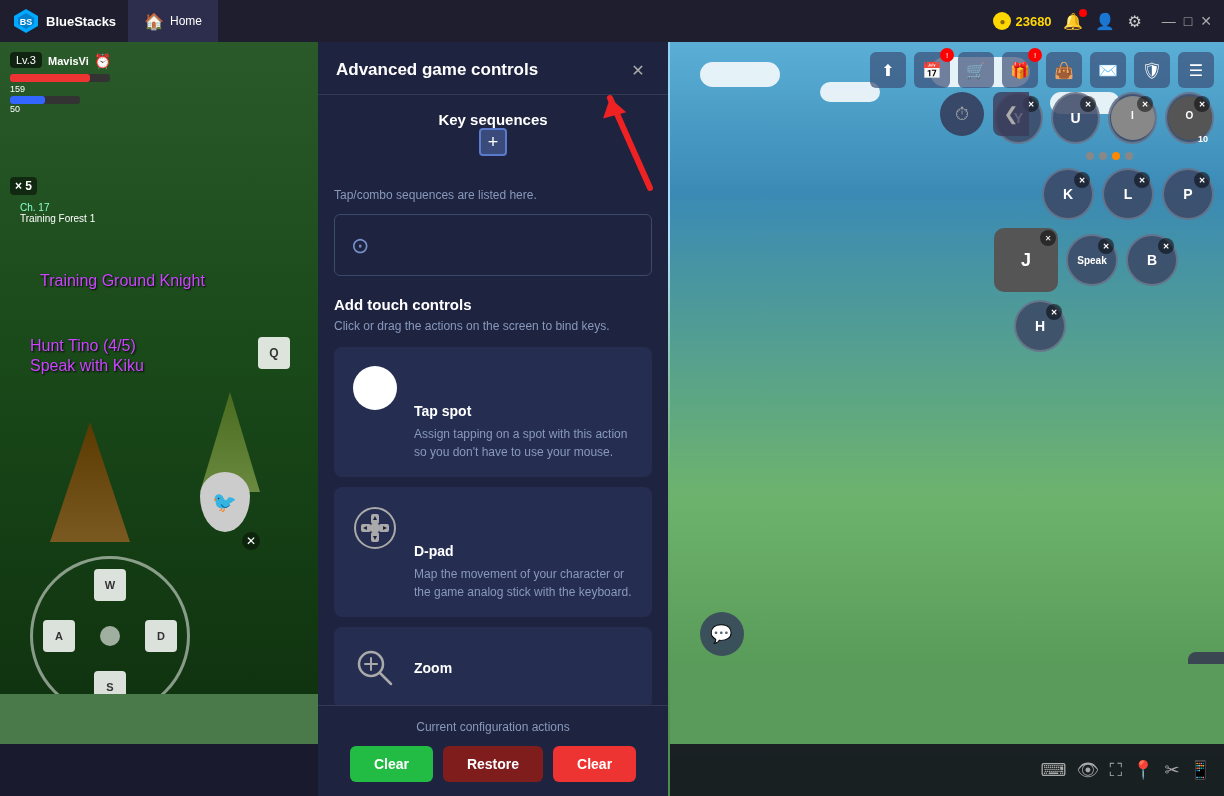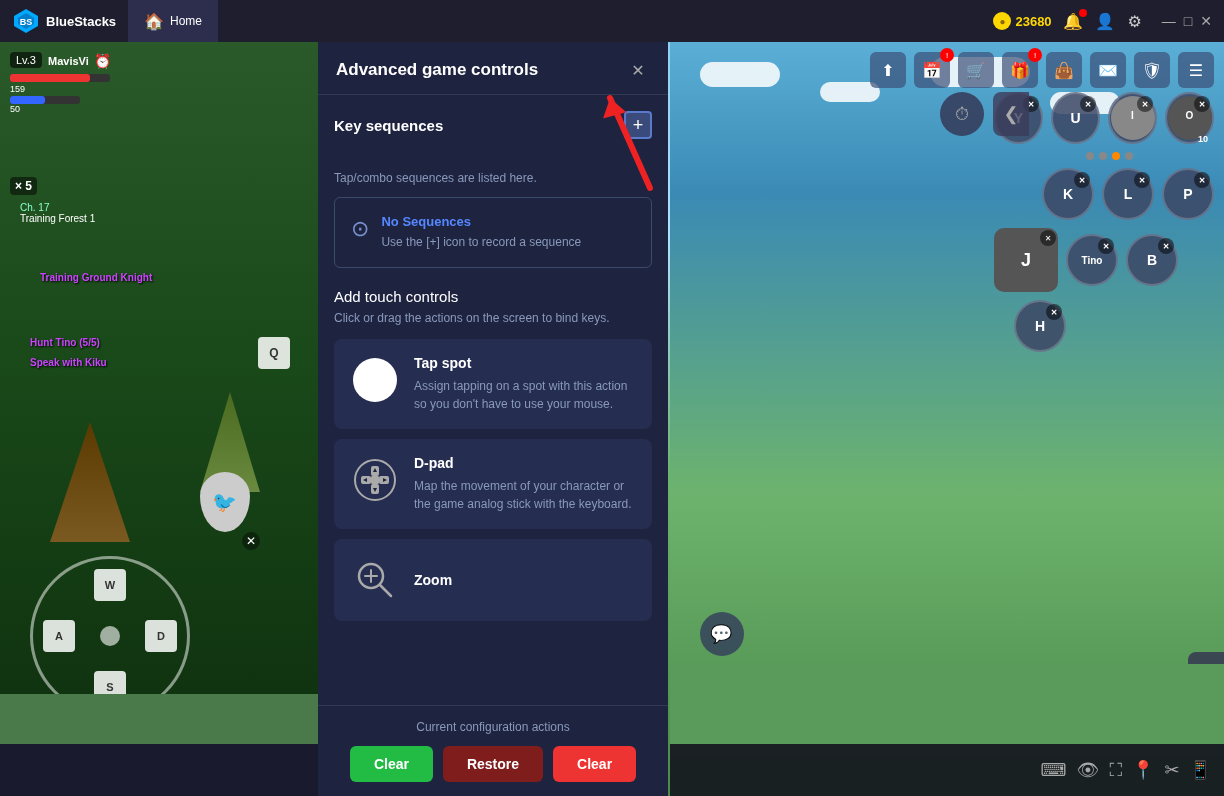--- a/index.html
+++ b/index.html
@@ -372,20 +372,21 @@
       overflow-y: auto;
       padding: 16px;
     }
 
     
     .section-header {
       display: flex;
       align-items: center;
       justify-content: space-between;
       margin-bottom: 16px;
+      flex-direction: column;
     }
 
     .section-title {
       color: #fff;
       font-size: 15px;
       font-weight: 600;
     }
 
     .add-btn {
       width: 28px;
@@ -436,21 +437,21 @@
     .no-seq-text {
       color: #8899bb;
       font-size: 12px;
       line-height: 1.5;
     }
 
     
     .touch-section-title {
       color: #fff;
       font-size: 15px;
-      font-weight: 400;
+      font-weight: 700;
       margin-bottom: 6px;
     }
 
     .touch-section-desc {
       color: #8899bb;
       font-size: 12px;
       margin-bottom: 14px;
     }
 
     .control-card {
@@ -479,20 +480,21 @@
       border-radius: 50%;
     }
 
     .control-info {}
 
     .control-name {
       color: #fff;
       font-size: 14px;
       font-weight: 600;
       margin-bottom: 6px;
+      margin-top: 40px;
     }
 
     .control-desc {
       color: #8899bb;
       font-size: 12px;
       line-height: 1.5;
     }
 
     .zoom-card {
       background: #252d50;
@@ -590,22 +592,22 @@
     .cloud {
       position: absolute;
       background: rgba(255,255,255,0.85);
       border-radius: 20px;
     }
 
     
     .npc-label {
       position: absolute;
       color: #cc44ff;
-      font-size: 10px;
-      font-weight: bold;
+      font-size: 16px;
+      font-weight: normal;
       text-shadow: 1px 1px 2px #000;
     }
 
     
     .map-info {
       position: absolute;
       top: 15px;
       left: 20px;
       color: rgba(255,255,255,0.85);
       font-size: 10px;
@@ -643,21 +645,21 @@
 
     <div class="map-info" style="top:160px;">
       <div style="color:#88ffcc;">Ch. 17</div>
       <div style="color:#fff;">Training Forest 1</div>
     </div>
 
     <div class="npc-label" style="top:230px;left:40px;">
       <span>Training Ground Knight</span>
     </div>
     <div class="npc-label" style="top:295px;left:30px;">
-      <span>Hunt Tino (5/5)</span>
+      <span>Hunt Tino (4/5)</span>
     </div>
     <div class="npc-label" style="top:315px;left:30px;">
       <span>Speak with Kiku</span>
     </div>
 
     <div style="position:absolute;top:295px;right:30px;width:32px;height:32px;background:rgba(255,255,255,0.85);border-radius:4px;display:flex;align-items:center;justify-content:center;font-weight:bold;font-size:12px;color:#333;">Q</div>
 
     <div style="position:absolute;top:380px;left:50px;width:80px;height:120px;background:linear-gradient(180deg,#5a3a00,#7a5a20);clip-path:polygon(50% 0%,100% 100%,0% 100%);"></div>
     <div style="position:absolute;top:350px;left:200px;width:60px;height:100px;background:linear-gradient(180deg,#4a6a20,#6a8a40);clip-path:polygon(50% 0%,100% 100%,0% 100%);"></div>
 
@@ -759,21 +761,21 @@
         </div>
       </div>
 
       <div style="display:flex;gap:8px;align-items:center;padding-right:10px;margin-bottom:8px;">
 
         <div style="width:64px;height:64px;background:#555;border-radius:10px;position:relative;display:flex;align-items:center;justify-content:center;overflow:hidden;">
           <div style="font-size:18px;color:#fff;font-weight:bold;">J</div>
           <div class="key-x-btn">✕</div>
         </div>
         <div class="action-key">
-          <span style="font-size:10px;">Tino</span>
+          <span style="font-size:10px;">Speak</span>
           <div class="key-x-btn">✕</div>
         </div>
         <div class="action-key">
           <span>B</span>
           <div class="key-x-btn">✕</div>
         </div>
       </div>
 
       <div style="display:flex;gap:8px;justify-content:flex-start;padding-left:20px;">
         <div class="action-key">
@@ -848,24 +850,20 @@
   <div class="modal-body">
 
     <div class="section-header">
       <span class="section-title">Key sequences</span>
       <div class="add-btn">+</div>
     </div>
     <div class="section-desc">Tap/combo sequences are listed here.</div>
 
     <div class="no-sequences-box">
       <div class="no-seq-icon">⊙</div>
-      <div class="no-seq-content">
-        <div class="no-seq-title">No Sequences</div>
-        <div class="no-seq-text">Use the [+] icon to record a sequence</div>
-      </div>
     </div>
 
     <div class="touch-section-title">Add touch controls</div>
     <div class="touch-section-desc">Click or drag the actions on the screen to bind keys.</div>
 
     <div class="control-card">
       <div class="control-icon">
         <div class="tap-spot-icon"></div>
       </div>
       <div class="control-info">

